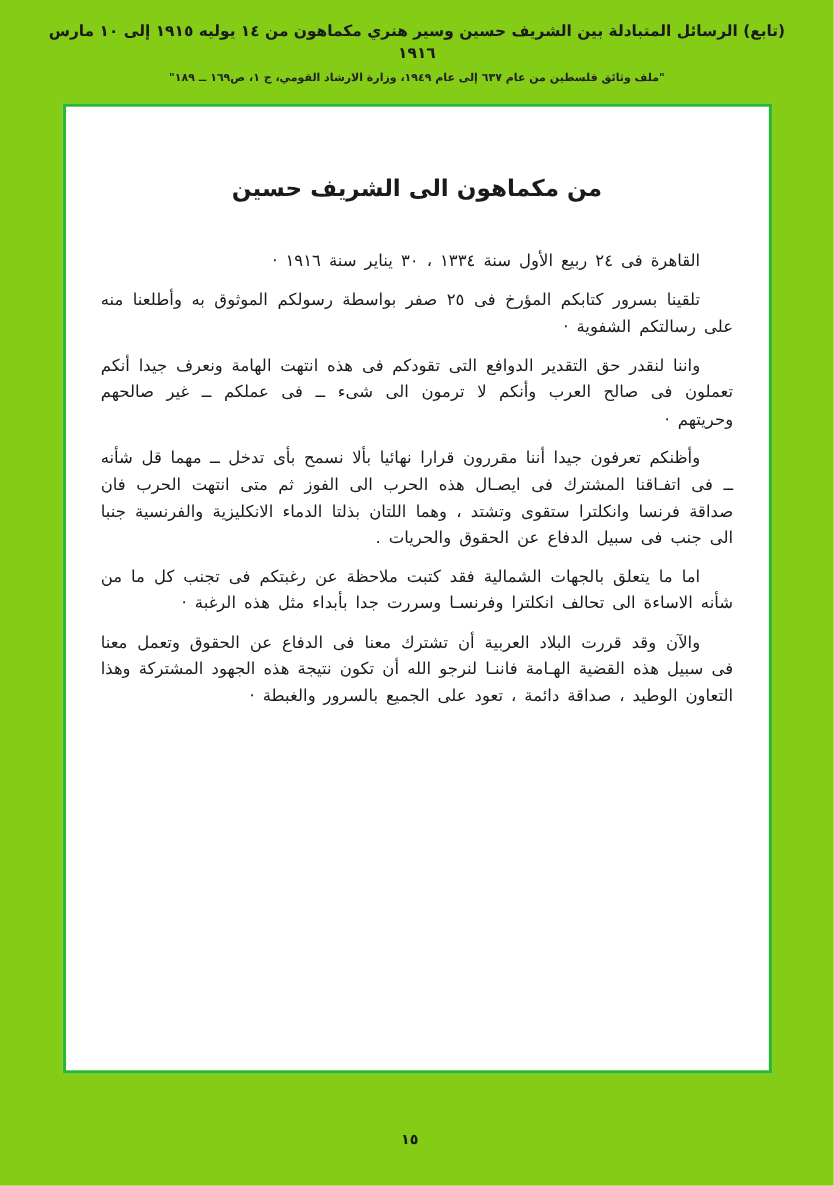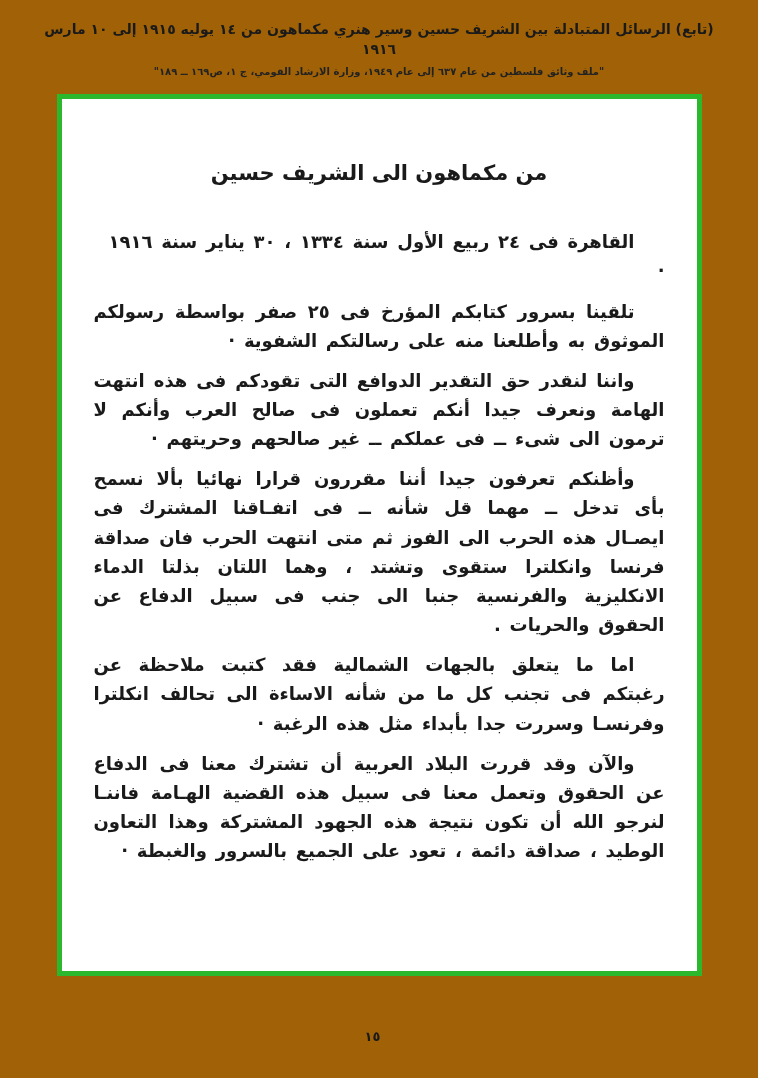--- a/index.html
+++ b/index.html
@@ -4,21 +4,21 @@
 <style>
   html, body {
     margin: 0;
     padding: 0;
     background: #ffffff;
   }
   .page {
     position: relative;
     width: 758px;
     height: 1078px;
-    background: #a16207;
+    background: #84cc16;
     font-family: "DejaVu Sans", sans-serif;
     direction: rtl;
     color: #1a1a1a;
     overflow: hidden;
   }
   .doc-header {
     padding-top: 20px;
     text-align: center;
   }
   .header-title {
@@ -31,40 +31,39 @@
     font-size: 10px;
     font-weight: bold;
     margin-top: 7px;
     color: #222;
   }
   .letter-frame {
     box-sizing: border-box;
     width: 645px;
     height: 882px;
     margin: 17px auto 0 auto;
-    border: 5px solid #1d4ed8;
+    border: 3px solid #1d4ed8;
     background: #ffffff;
     padding: 0 32px;
   }
   .letter-title {
     text-align: center;
     font-size: 21px;
     font-weight: bold;
     margin: 62px 0 42px 0;
     letter-spacing: 0.5px;
   }
   .letter-body p {
-    font-size: 18px;
+    font-size: 15px;
     line-height: 1.62;
     text-align: justify;
     text-align-last: right;
     margin: 0 0 11px 0;
     text-indent: 30px;
     word-spacing: 2.5px;
-    font-weight: bold;
   }
   .letter-body p.date-line {
     text-align: right;
   }
   .page-number {
     position: absolute;
     bottom: 34px;
     left: 0;
     right: 13px;
     text-align: center;

